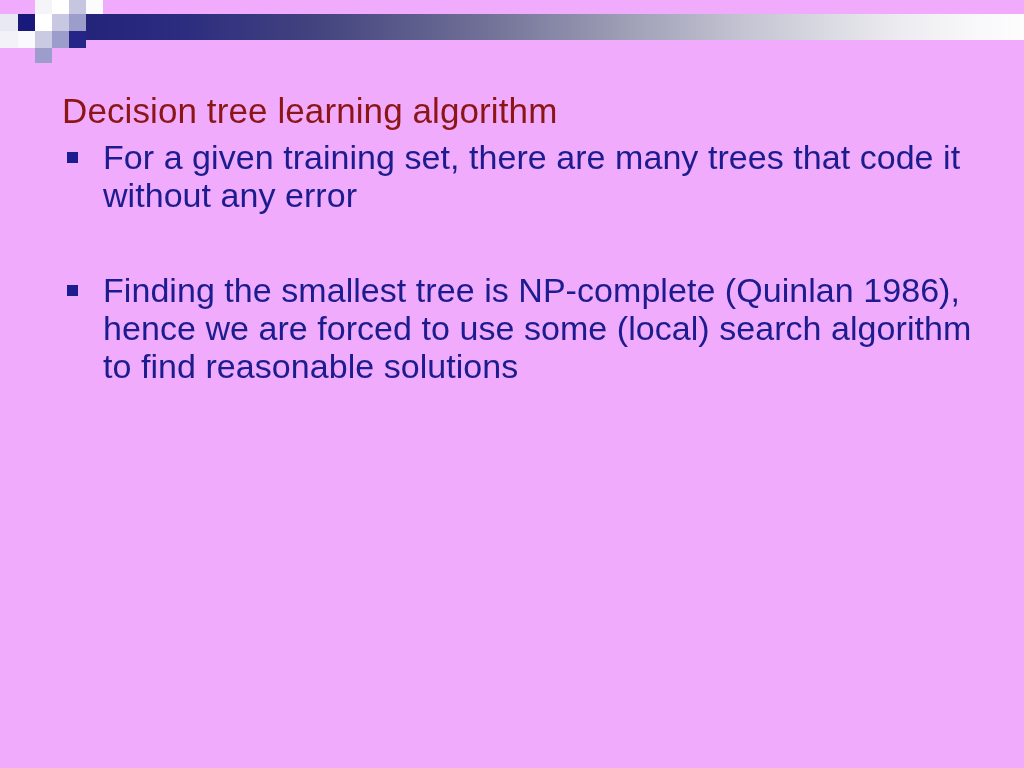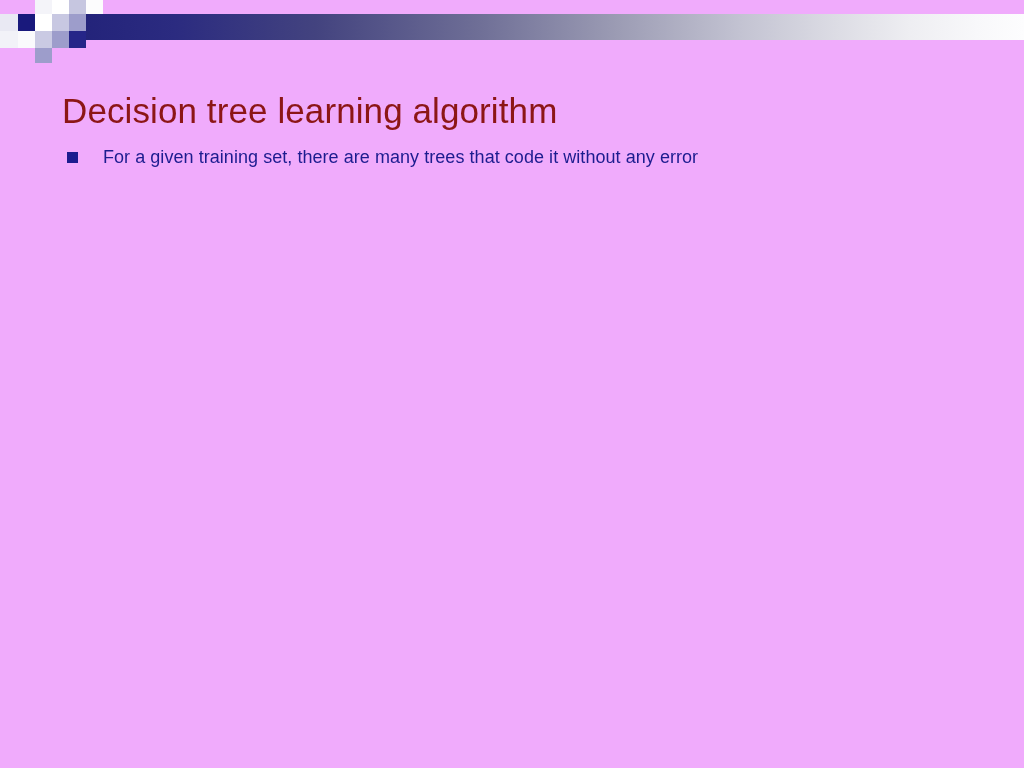--- a/index.html
+++ b/index.html
@@ -76,21 +76,21 @@
     left: 62px;
     top: 138px;
     width: 930px;
   }
 
   .bullet-item {
     position: relative;
     display: block;
     padding-left: 41px;
     color: #1c1c8f;
-    font-size: 18px;
+    font-size: 34px;
     line-height: 38px;
     letter-spacing: 0.05px;
   }
 
   .bullet-marker {
     position: absolute;
     left: 5px;
     top: 14px;
     width: 11px;
     height: 11px;
@@ -132,16 +132,20 @@
 
   <div class="body-content">
 
     <div class="bullet-item">
       <span class="bullet-marker"></span>
       <span>For a given training set, there are many trees that code it without any error</span>
     </div>
 
     <div class="bullet-spacer"></div>
 
+    <div class="bullet-item">
+      <span class="bullet-marker"></span>
+      <span>Finding the smallest tree is NP-complete (Quinlan 1986), hence we are forced to use some (local) search algorithm to find reasonable solutions</span>
+    </div>
 
   </div>
 
 </div>
 
 </body></html>

